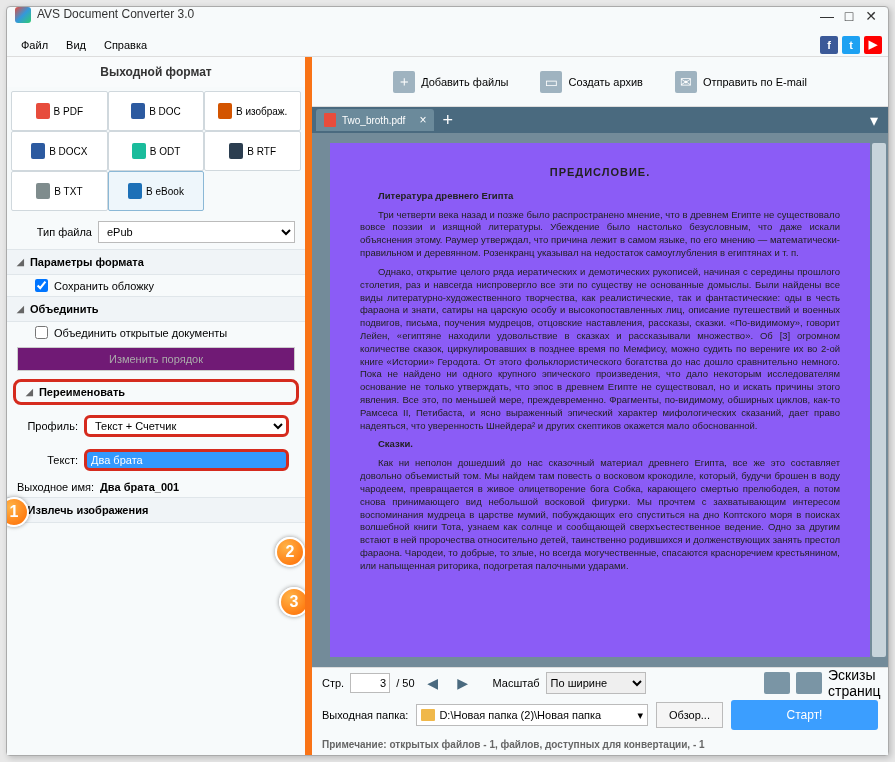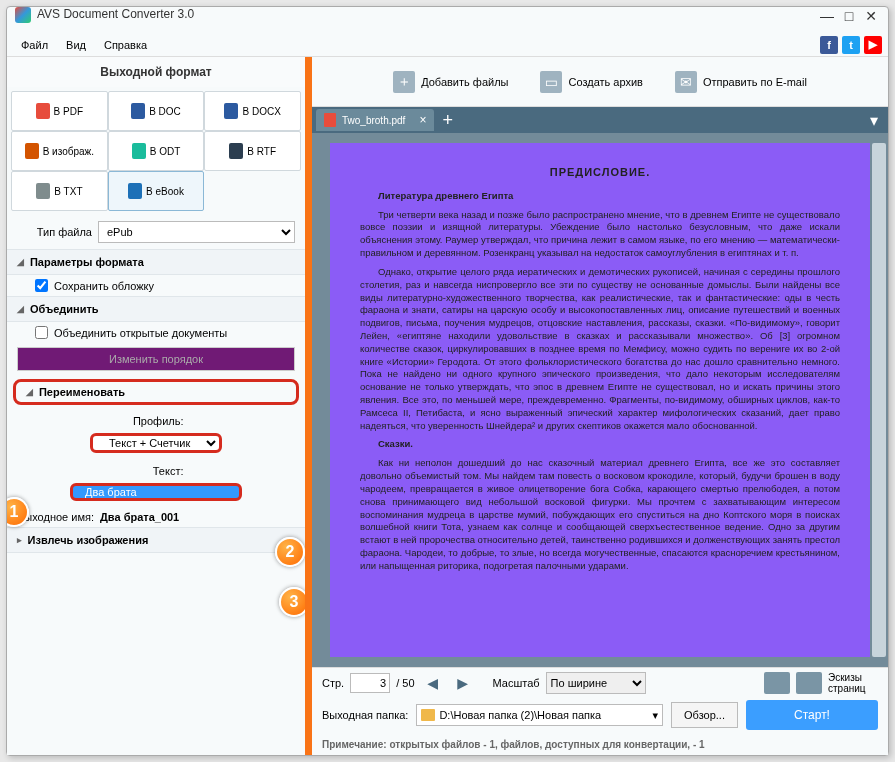--- a/index.html
+++ b/index.html
@@ -24,23 +24,23 @@
 .fi-pdf{background:#e74c3c}.fi-doc{background:#2c5aa0}.fi-docx{background:#2c5aa0}.fi-img{background:#d35400}.fi-html{background:#3498db}.fi-odt{background:#1abc9c}.fi-rtf{background:#2c3e50}.fi-txt{background:#7f8c8d}.fi-ebook{background:#1d70b7}
 .row { display: flex; align-items: center; padding: 6px 10px; gap: 6px; }
 .row label { width: 75px; text-align: right; }
 .row select, .row input[type=text] { flex: 1; height: 22px; border: 1px solid #bbb; font-size: 11px; padding: 0 4px; background: #fff; }
 .section-h { display: flex; align-items: center; padding: 6px 10px; background: #f0f4f7; border-top: 1px solid #e0e6ea; border-bottom: 1px solid #e0e6ea; cursor: pointer; gap: 6px; font-weight: bold; }
 .arrow { font-size: 9px; color: #666; }
 .ck { display: flex; align-items: center; padding: 4px 10px 4px 28px; gap: 6px; }
 .ck input { margin: 0; }
 .dis-btn { margin: 4px 10px; height: 24px; border: 1px solid #ccc; background: #701a75; color: #aaa; font-size: 11px; cursor: not-allowed; }
 .rename-h { border: 3px solid #d52b1e; border-radius: 8px; padding: 4px 10px; margin: 4px 6px; display: flex; align-items: center; gap: 6px; font-weight: bold; position: relative; }
-.profile-row, .text-row { display: flex; align-items: center; padding: 4px 10px; gap: 6px; margin: 2px 6px; flex-direction: column; }
+.profile-row, .text-row { display: flex; align-items: center; padding: 4px 10px; gap: 6px; margin: 2px 6px; }
 .profile-row label, .text-row label { width: 55px; text-align: right; }
-.profile-row select, .text-row input { flex: 1; height: 22px; border: 3px solid #d52b1e; border-radius: 6px; font-size: 11px; padding: 0 12px; background: #fff; }
+.profile-row select, .text-row input { flex: 1; height: 22px; border: 3px solid #d52b1e; border-radius: 6px; font-size: 11px; padding: 0 4px; background: #fff; }
 .text-row input { background: #3399ff; color: #fff; }
 .outname-row { display: flex; align-items: center; padding: 4px 10px; gap: 6px; }
 .outname-row label { text-align: right; flex: 0 0 auto; }
 .outname-row b { font-weight: bold; }
 .callout { position: absolute; width: 30px; height: 30px; border-radius: 50%; background: radial-gradient(circle at 35% 30%, #ffb347, #ff6a00); border: 2px solid #fff; display: flex; align-items: center; justify-content: center; color: #fff; font-weight: bold; font-size: 16px; box-shadow: 0 0 4px rgba(0,0,0,.4); z-index: 10; }
 .right { flex: 1; display: flex; flex-direction: column; background: #f7fafb; }
 .toolbar-top { height: 50px; display: flex; align-items: center; justify-content: center; gap: 12px; border-bottom: 1px solid #ddd; }
 .tbtn { display: flex; align-items: center; gap: 6px; padding: 6px 10px; font-size: 11px; cursor: pointer; }
 .tbtn .ticon { width: 22px; height: 22px; background: #9fb3c0; display: flex; align-items: center; justify-content: center; color: #fff; font-size: 14px; border-radius: 2px; }
 .tabstrip { height: 26px; background: #4a6a7f; display: flex; align-items: center; padding: 0 4px; }
@@ -57,21 +57,21 @@
 .scrollbar { position: absolute; right: 2px; top: 10px; bottom: 10px; width: 14px; background: #c8d4db; border-radius: 2px; }
 .footer1 { height: 30px; display: flex; align-items: center; padding: 0 10px; gap: 6px; font-size: 11px; border-top: 1px solid #ddd; }
 .footer1 input.pagenum { width: 40px; height: 20px; text-align: right; border: 1px solid #bbb; font-size: 11px; padding: 0 3px; }
 .navbtn { width: 24px; height: 22px; display: flex; align-items: center; justify-content: center; cursor: pointer; color: #4a6a7f; font-size: 14px; }
 .footer1 select { height: 22px; border: 1px solid #bbb; font-size: 11px; }
 .iconbtn { width: 26px; height: 22px; background: #7a95a5; border-radius: 2px; cursor: pointer; }
 .footer2 { height: 36px; display: flex; align-items: center; padding: 0 10px; gap: 8px; font-size: 11px; }
 .footer2 .path { flex: 1; height: 22px; border: 1px solid #bbb; background: #fff; display: flex; align-items: center; padding: 0 4px; gap: 4px; }
 .footer2 .foldericon { width: 14px; height: 12px; background: #f0b84a; border-radius: 1px; }
 .btn { height: 26px; padding: 0 12px; border: 1px solid #bbb; background: #f5f5f5; cursor: pointer; font-size: 11px; }
-.btn-start { width: 132px; height: 30px; background: #3b9eff; border: none; color: #fff; font-size: 12px; border-radius: 3px; cursor: pointer; }
+.btn-start { width: 147px; height: 30px; background: #3b9eff; border: none; color: #fff; font-size: 12px; border-radius: 3px; cursor: pointer; }
 .footer3 { height: 22px; padding: 0 10px; font-size: 10px; color: #666; display: flex; align-items: center; font-weight: bold; }
 </style>
 </head>
 <body>
 
 <div class="window">
   <div class="titlebar">
     <div class="appicon"></div>
     <span>AVS Document Converter 3.0</span>
     <div class="spacer"></div>
@@ -96,26 +96,26 @@
       <div class="fmt-grid">
         <div class="fmt-btn">
             <span class="fi fi-pdf"></span>
             <span>В PDF</span>
           </div>
         <div class="fmt-btn">
             <span class="fi fi-doc"></span>
             <span>В DOC</span>
           </div>
         <div class="fmt-btn">
+            <span class="fi fi-img"></span>
+            <span>В изображ.</span>
+          </div>
+        <div class="fmt-btn">
             <span class="fi fi-docx"></span>
             <span>В DOCX</span>
-          </div>
-        <div class="fmt-btn">
-            <span class="fi fi-img"></span>
-            <span>В изображ.</span>
           </div>
         <div class="fmt-btn">
             <span class="fi fi-odt"></span>
             <span>В ODT</span>
           </div>
         <div class="fmt-btn">
             <span class="fi fi-rtf"></span>
             <span>В RTF</span>
           </div>
         <div class="fmt-btn">
@@ -223,21 +223,21 @@
         <span>Стр.</span>
         <input class="pagenum" value="3" style="">
         <span>/ 50</span>
         <div class="navbtn">◀</div>
         <div class="navbtn">▶</div>
         <span style="margin-left:12px">Масштаб</span>
         <select style="width:100px"><option>По ширине</option></select>
         <div style="flex:1"></div>
         <div class="iconbtn"></div>
         <div class="iconbtn"></div>
-        <span style="font-size:10px;width:50px">Эскизы страниц</span>
+        <span style="font-size:14px;width:50px">Эскизы страниц</span>
       </div>
 
       <div class="footer2">
         <span>Выходная папка:</span>
         <div class="path">
           <span class="foldericon"></span>
           <span>D:\Новая папка (2)\Новая папка</span>
           <span style="margin-left:auto">▾</span>
         </div>
         <button class="btn">Обзор...</button>

